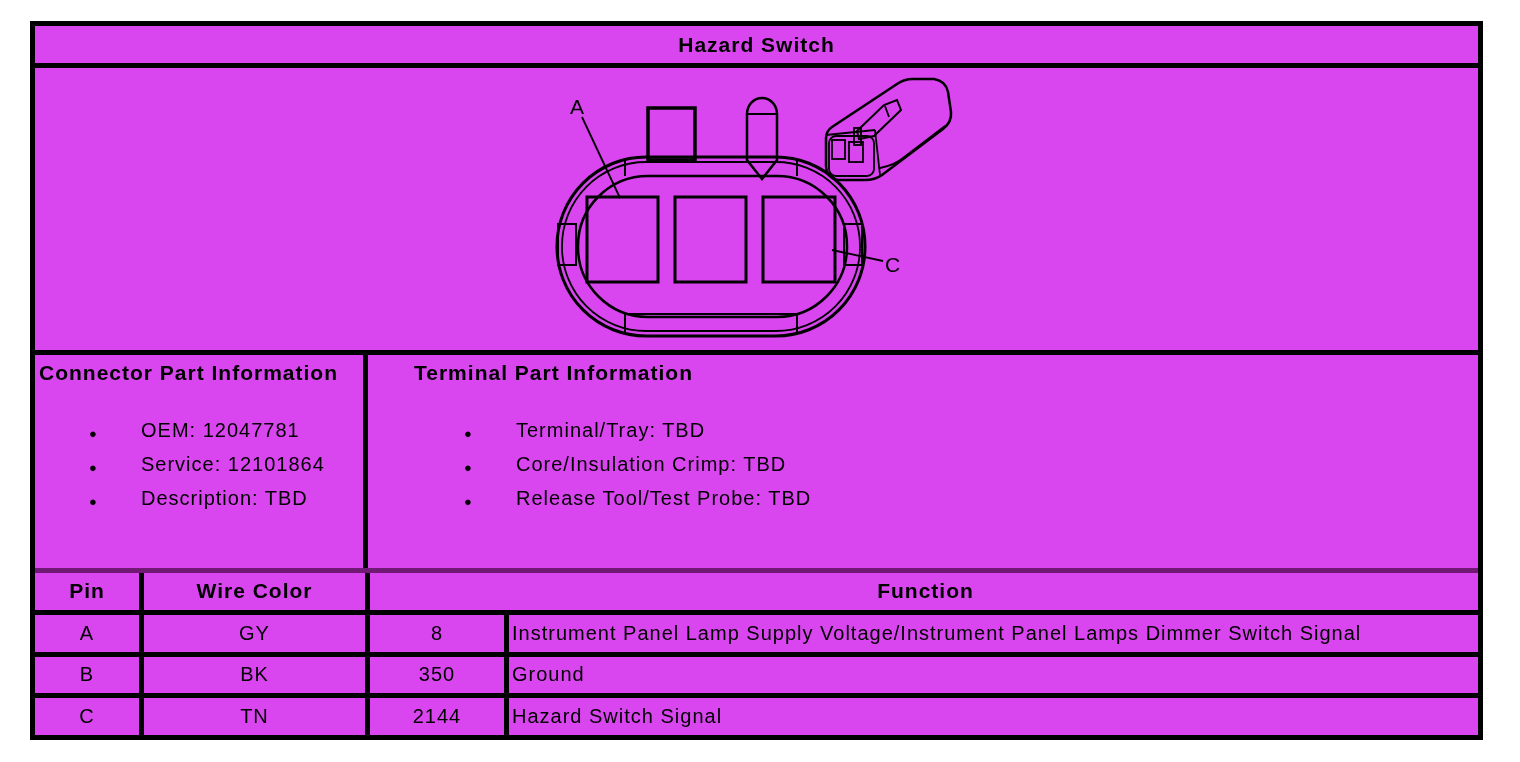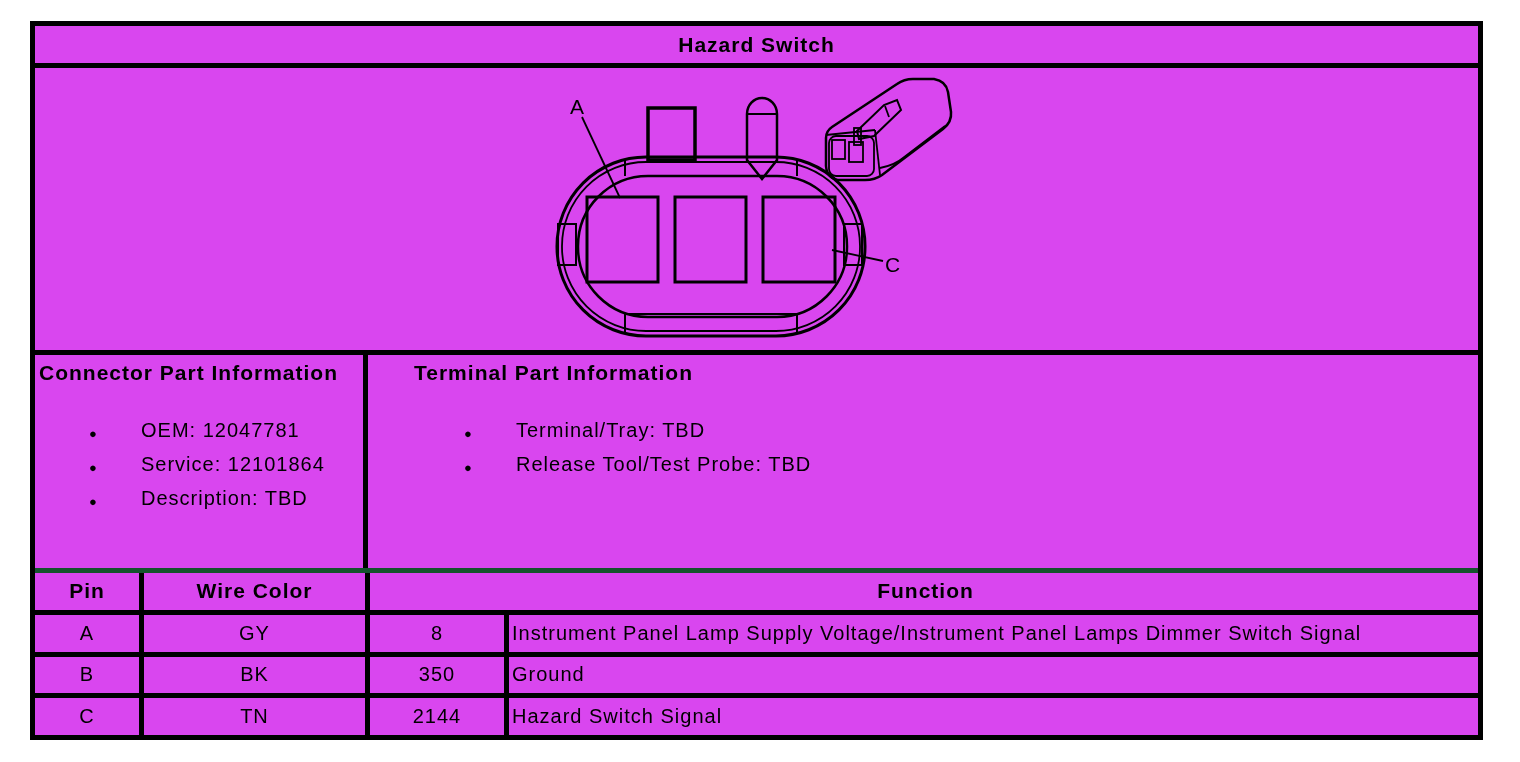--- a/index.html
+++ b/index.html
@@ -38,21 +38,21 @@
     height: 282px;
     min-height: 282px;
     border-bottom: 5px solid #000;
     position: relative;
     overflow: hidden;
   }
   .diagram-section svg { display: block; }
   .info-row {
     height: 213px;
     min-height: 213px;
-    border-bottom: 5px solid #14532d;
+    border-bottom: 5px solid #701a75;
     display: flex;
   }
   .info-box {
     box-sizing: border-box;
     padding: 6px 4px 0 4px;
   }
   .connector-box {
     width: 333px;
     min-width: 333px;
     border-right: 5px solid #000;
@@ -173,20 +173,21 @@
       <ul class="bullet-list">
         <li>OEM: 12047781</li>
         <li>Service: 12101864</li>
         <li>Description: TBD</li>
       </ul>
     </div>
     <div class="info-box terminal-box">
       <div class="info-header">Terminal Part Information</div>
       <ul class="bullet-list">
         <li>Terminal/Tray: TBD</li>
+        <li>Core/Insulation Crimp: TBD</li>
         <li>Release Tool/Test Probe: TBD</li>
       </ul>
     </div>
   </div>
 
   <div class="pin-table">
     <div class="pt-row pt-header">
       <div class="cell c-pin">Pin</div>
       <div class="cell c-wire">Wire Color</div>
       <div class="cell c-function" style="justify-content:center;">Function</div>

